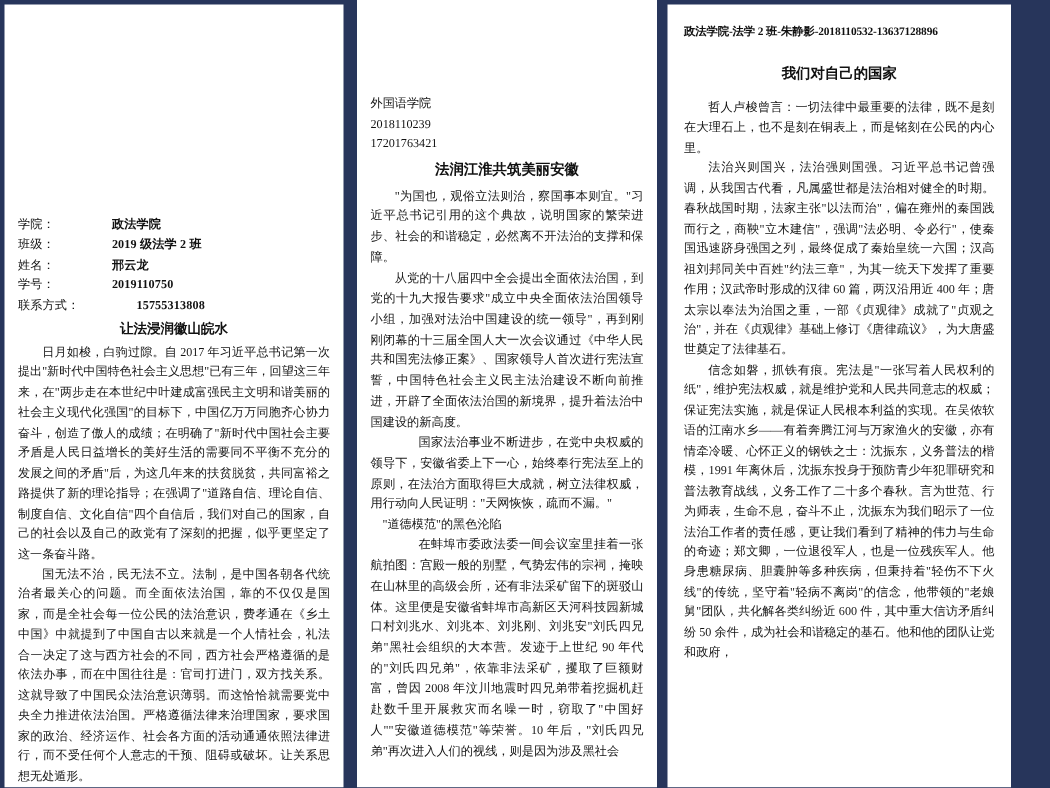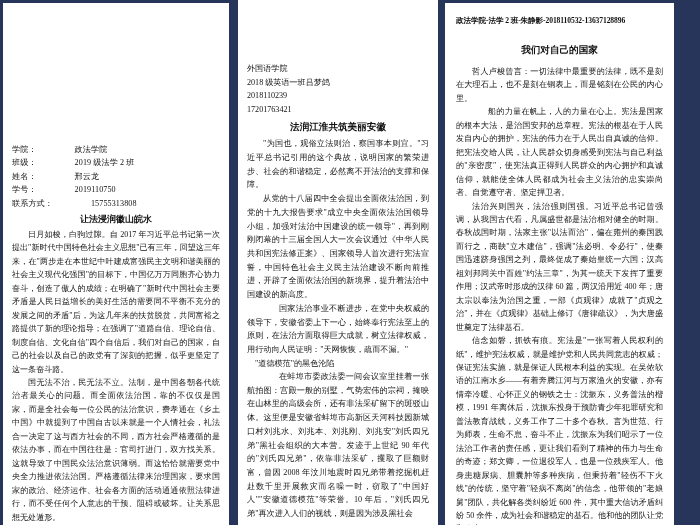--- a/index.html
+++ b/index.html
@@ -52,21 +52,21 @@
   .spacer-tall { height: 140px; }
 
   .info-line {
     font-size: 8.1px;
     line-height: 13.4px;
     color: #111;
     white-space: nowrap;
     letter-spacing: 0.1px;
   }
   .info-label { font-weight: 400; }
-  .info-value { font-weight: 400; padding-left: 38px; }
+  .info-value { font-weight: 700; padding-left: 38px; }
 
   .meta-line {
     font-size: 8.1px;
     line-height: 13.6px;
     color: #111;
     white-space: nowrap;
   }
 
   .hdr-line {
     font-size: 7.6px;
@@ -149,21 +149,20 @@
 
     <p class="para">日月如梭，白驹过隙。自 2017 年习近平总书记第一次提出"新时代中国特色社会主义思想"已有三年，回望这三年来，在"两步走在本世纪中叶建成富强民主文明和谐美丽的社会主义现代化强国"的目标下，中国亿万万同胞齐心协力奋斗，创造了傲人的成绩；在明确了"新时代中国社会主要矛盾是人民日益增长的美好生活的需要同不平衡不充分的发展之间的矛盾"后，为这几年来的扶贫脱贫，共同富裕之路提供了新的理论指导；在强调了"道路自信、理论自信、制度自信、文化自信"四个自信后，我们对自己的国家，自己的社会以及自己的政党有了深刻的把握，似乎更坚定了这一条奋斗路。</p>
     <p class="para">国无法不治，民无法不立。法制，是中国各朝各代统治者最关心的问题。而全面依法治国，靠的不仅仅是国家，而是全社会每一位公民的法治意识，费孝通在《乡土中国》中就提到了中国自古以来就是一个人情社会，礼法合一决定了这与西方社会的不同，西方社会严格遵循的是依法办事，而在中国往往是：官司打进门，双方找关系。这就导致了中国民众法治意识薄弱。而这恰恰就需要党中央全力推进依法治国。严格遵循法律来治理国家，要求国家的政治、经济运作、社会各方面的活动通通依照法律进行，而不受任何个人意志的干预、阻碍或破坏。让关系思想无处遁形。</p>
 
   </div>
 
   <div class="page page-2">
     <div class="spacer-tall" style="height:62px"></div>
 
     <div class="meta-line">外国语学院</div>
-    <div class="meta-line">2018 级英语一班吕梦鸽</div>
     <div class="meta-line">2018110239</div>
     <div class="meta-line">17201763421</div>
 
     <div class="doc-title-lg">法润江淮共筑美丽安徽</div>
 
     <p class="para para-2">"为国也，观俗立法则治，察国事本则宜。"习近平总书记引用的这个典故，说明国家的繁荣进步、社会的和谐稳定，必然离不开法治的支撑和保障。</p>
     <p class="para para-2">从党的十八届四中全会提出全面依法治国，到党的十九大报告要求"成立中央全面依法治国领导小组，加强对法治中国建设的统一领导"，再到刚刚闭幕的十三届全国人大一次会议通过《中华人民共和国宪法修正案》、国家领导人首次进行宪法宣誓，中国特色社会主义民主法治建设不断向前推进，开辟了全面依法治国的新境界，提升着法治中国建设的新高度。</p>
     <p class="para para-2 para-indent2">国家法治事业不断进步，在党中央权威的领导下，安徽省委上下一心，始终奉行宪法至上的原则，在法治方面取得巨大成就，树立法律权威，用行动向人民证明："天网恢恢，疏而不漏。"</p>
     <p class="sub-head">"道德模范"的黑色沦陷</p>
     <p class="para para-2 para-indent2">在蚌埠市委政法委一间会议室里挂着一张航拍图：宫殿一般的别墅，气势宏伟的宗祠，掩映在山林里的高级会所，还有非法采矿留下的斑驳山体。这里便是安徽省蚌埠市高新区天河科技园新城口村刘兆水、刘兆本、刘兆刚、刘兆安"刘氏四兄弟"黑社会组织的大本营。发迹于上世纪 90 年代的"刘氏四兄弟"，依靠非法采矿，攫取了巨额财富，曾因 2008 年汶川地震时四兄弟带着挖掘机赶赴数千里开展救灾而名噪一时，窃取了"中国好人""安徽道德模范"等荣誉。10 年后，"刘氏四兄弟"再次进入人们的视线，则是因为涉及黑社会</p>
@@ -174,18 +173,17 @@
 
     <div class="hdr-line">政法学院-法学 2 班-朱静影-2018110532-13637128896</div>
 
     <div style="height:12px"></div>
 
     <div class="doc-title-lg">我们对自己的国家</div>
 
     <div style="height:5px"></div>
 
     <p class="para para-3">哲人卢梭曾言：一切法律中最重要的法律，既不是刻在大理石上，也不是刻在铜表上，而是铭刻在公民的内心里。</p>
-    <p class="para para-3 para-indent2">船的力量在帆上，人的力量在心上。宪法是国家的根本大法，是治国安邦的总章程。宪法的根基在于人民发自内心的拥护，宪法的伟力在于人民出自真诚的信仰。把宪法交给人民，让人民群众切身感受到宪法与自己利益的"亲密度"，使宪法真正得到人民群众的内心拥护和真诚信仰，就能使全体人民都成为社会主义法治的忠实崇尚者、自觉遵守者、坚定捍卫者。</p>
     <p class="para para-3">法治兴则国兴，法治强则国强。习近平总书记曾强调，从我国古代看，凡属盛世都是法治相对健全的时期。春秋战国时期，法家主张"以法而治"，偏在雍州的秦国践而行之，商鞅"立木建信"，强调"法必明、令必行"，使秦国迅速跻身强国之列，最终促成了秦始皇统一六国；汉高祖刘邦同关中百姓"约法三章"，为其一统天下发挥了重要作用；汉武帝时形成的汉律 60 篇，两汉沿用近 400 年；唐太宗以奉法为治国之重，一部《贞观律》成就了"贞观之治"，并在《贞观律》基础上修订《唐律疏议》，为大唐盛世奠定了法律基石。</p>
     <p class="para para-3">信念如磐，抓铁有痕。宪法是"一张写着人民权利的纸"，维护宪法权威，就是维护党和人民共同意志的权威；保证宪法实施，就是保证人民根本利益的实现。在吴侬软语的江南水乡——有着奔腾江河与万家渔火的安徽，亦有情牵冷暖、心怀正义的钢铁之士：沈振东，义务普法的楷模，1991 年离休后，沈振东投身于预防青少年犯罪研究和普法教育战线，义务工作了二十多个春秋。言为世范、行为师表，生命不息，奋斗不止，沈振东为我们昭示了一位法治工作者的责任感，更让我们看到了精神的伟力与生命的奇迹；郑文卿，一位退役军人，也是一位残疾军人。他身患糖尿病、胆囊肿等多种疾病，但秉持着"轻伤不下火线"的传统，坚守着"轻病不离岗"的信念，他带领的"老娘舅"团队，共化解各类纠纷近 600 件，其中重大信访矛盾纠纷 50 余件，成为社会和谐稳定的基石。他和他的团队让党和政府，</p>
   </div>
 
 </div>
 
 </body></html>

